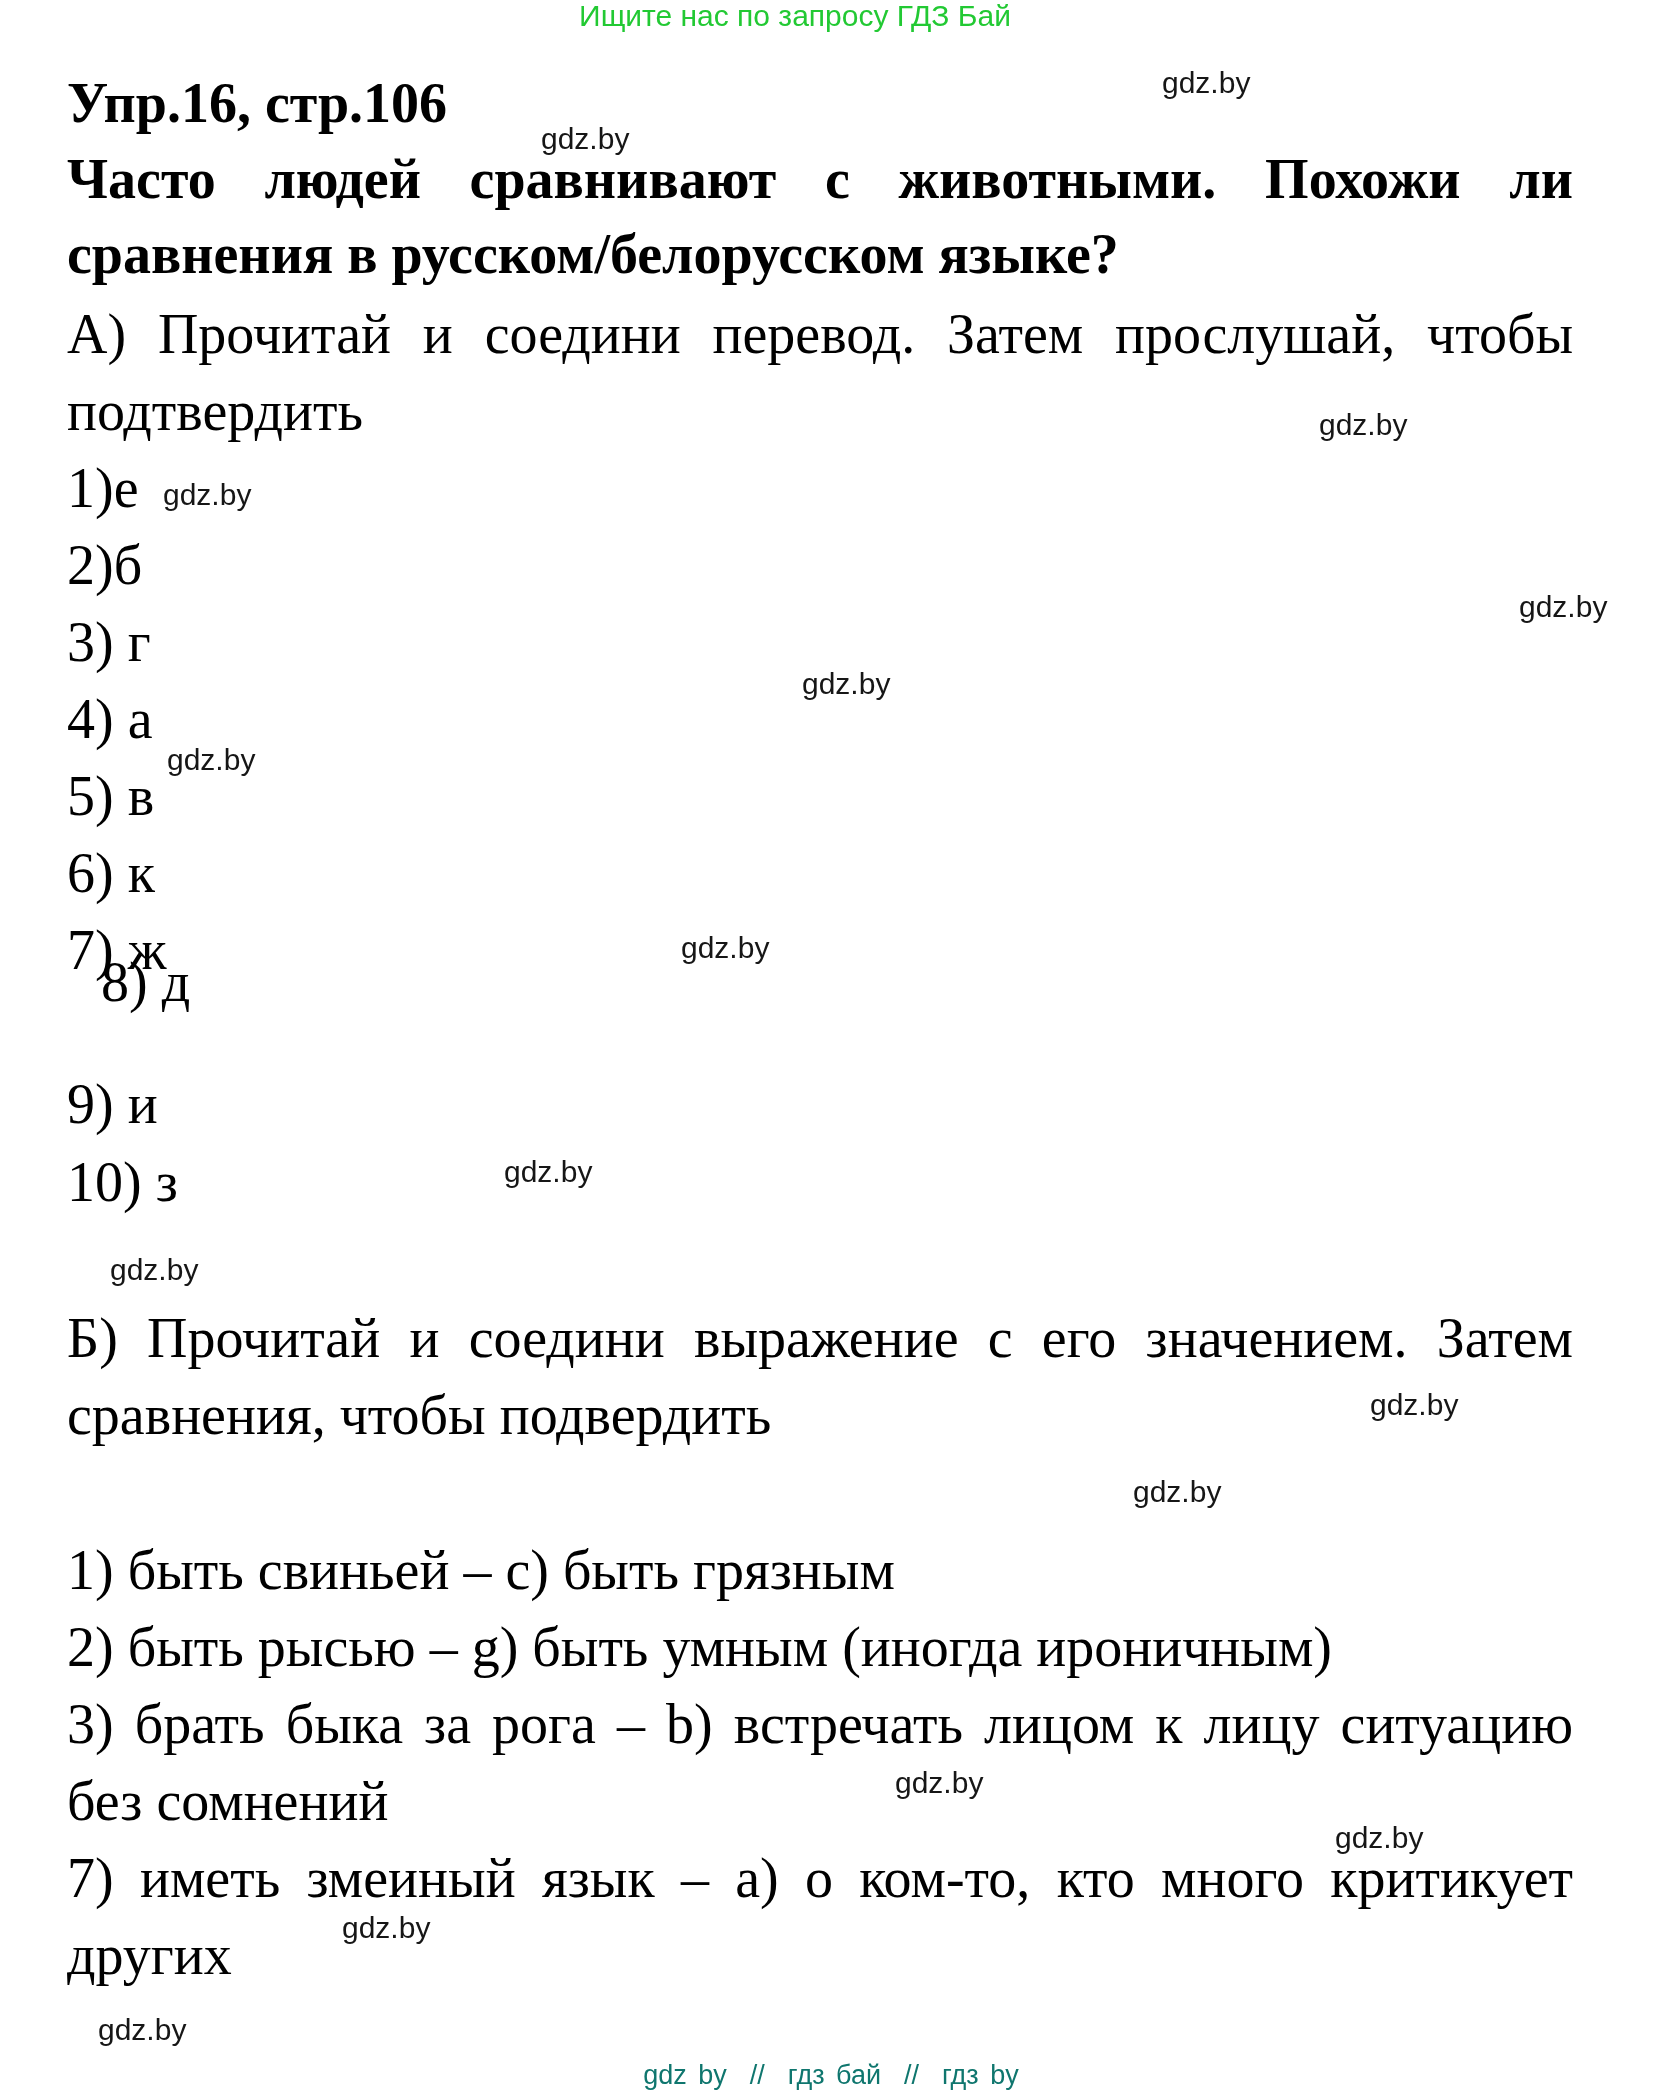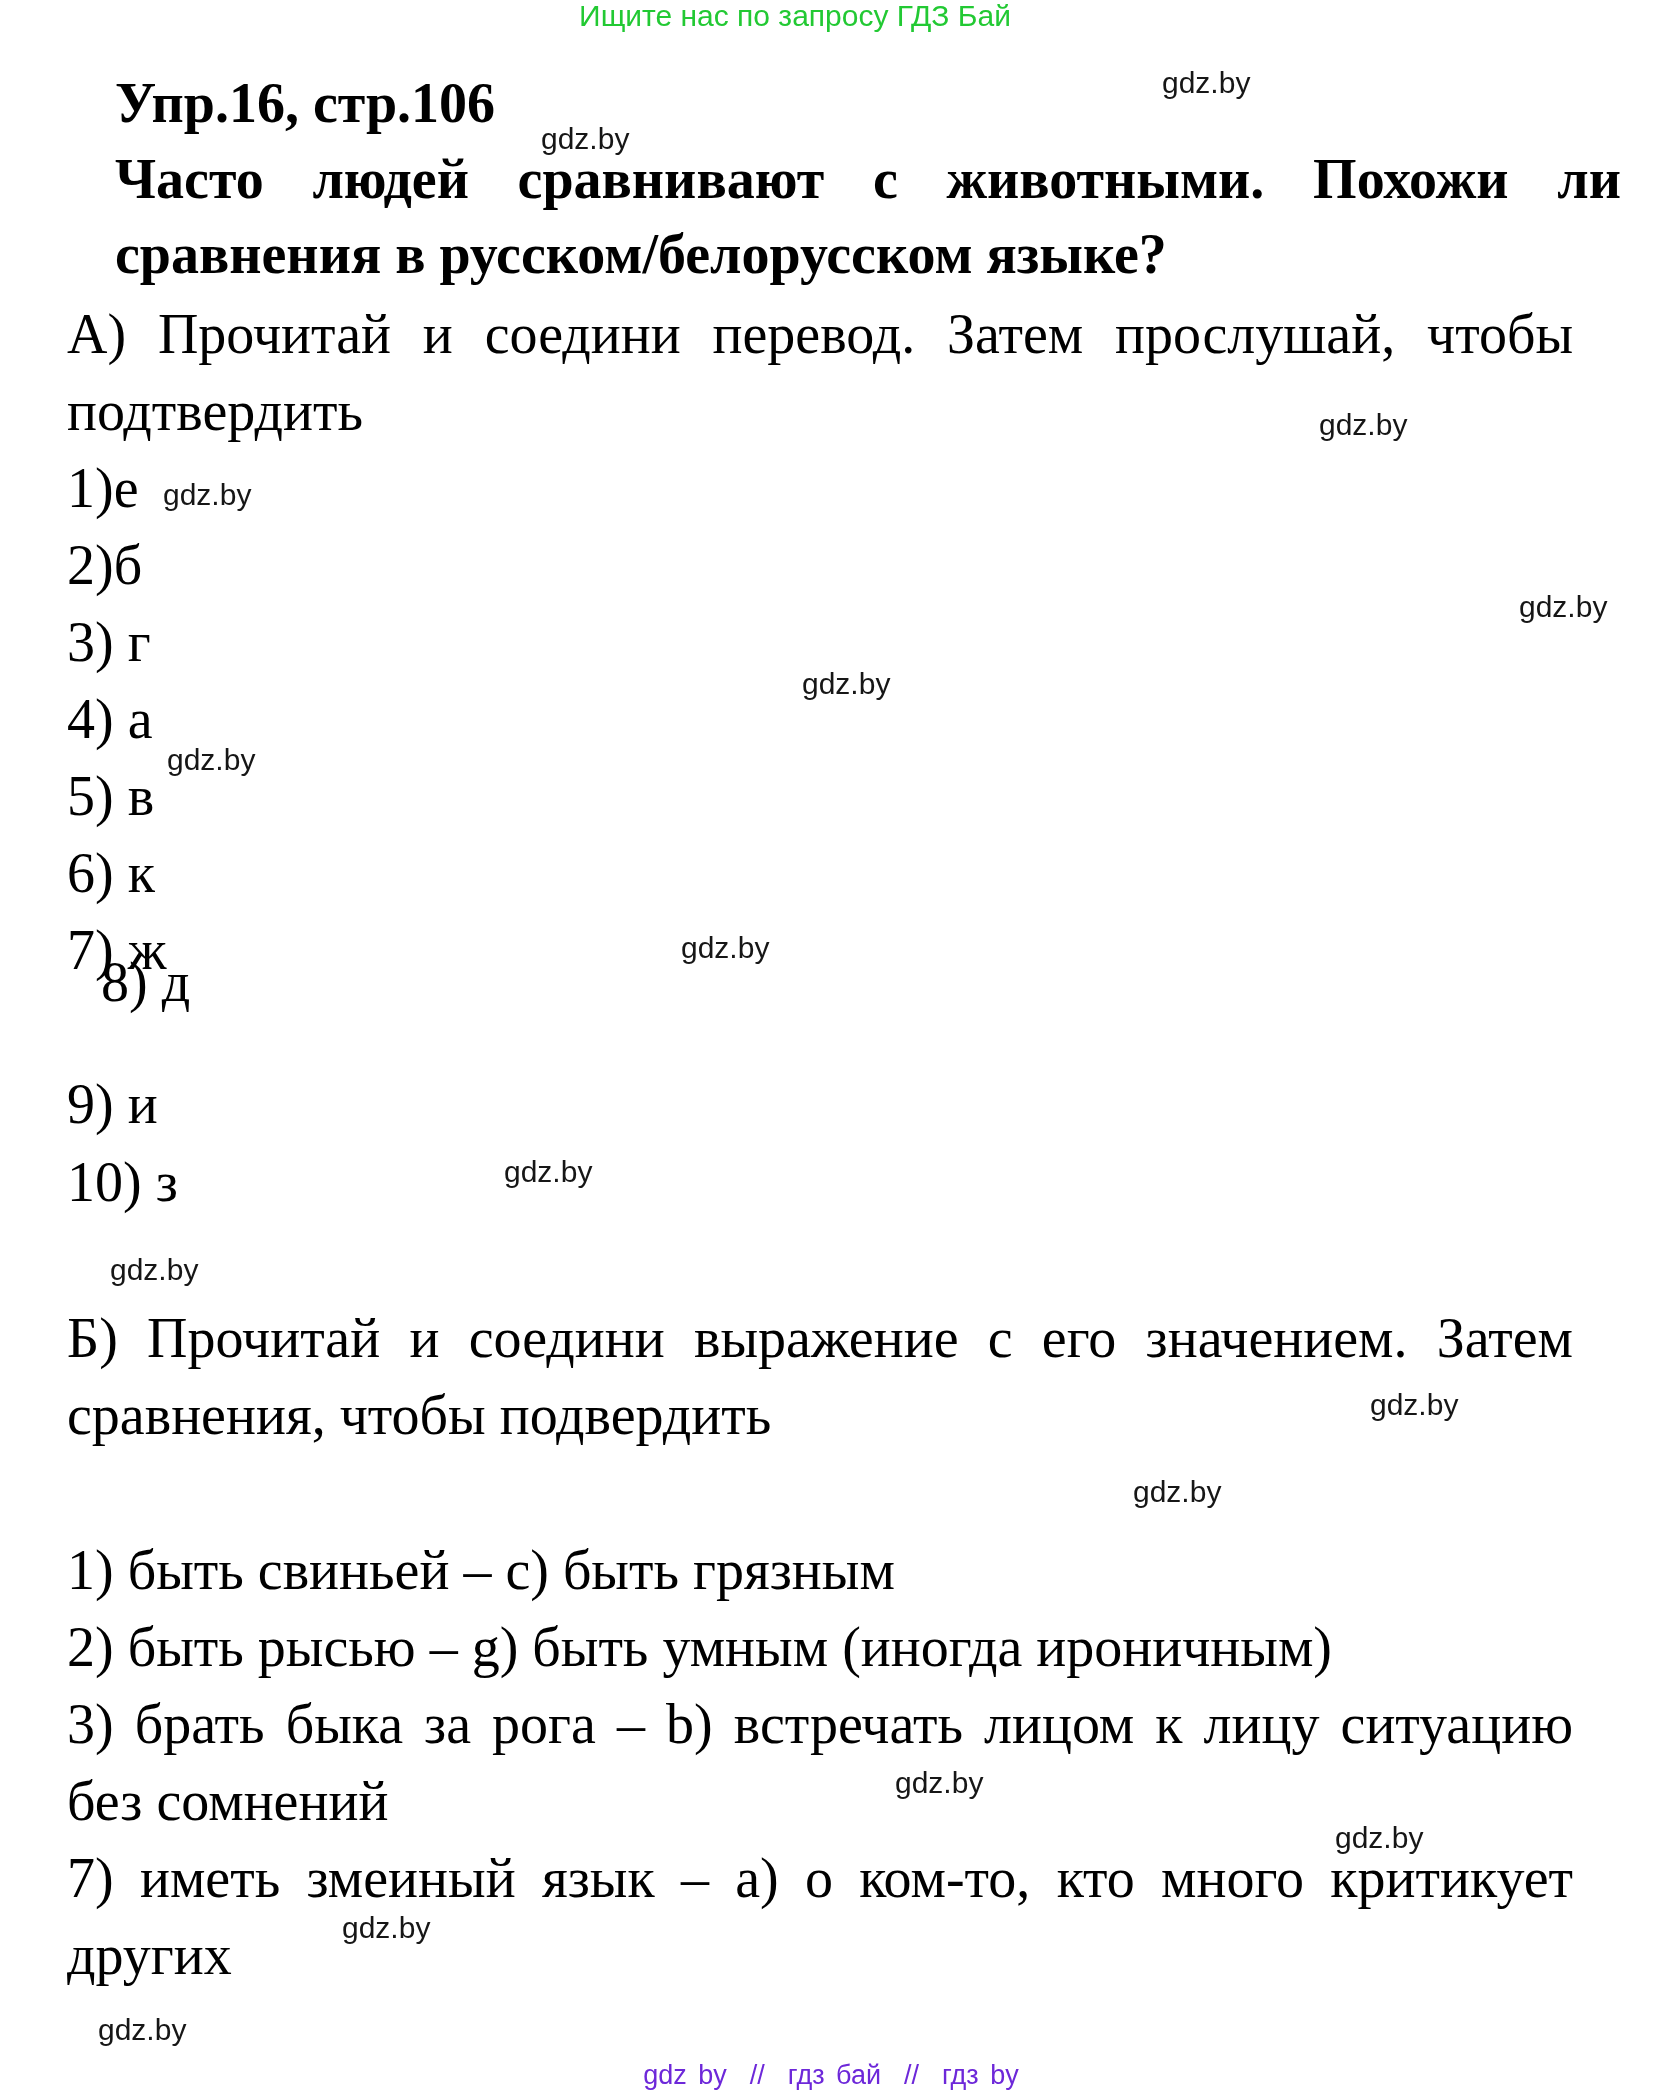--- a/index.html
+++ b/index.html
@@ -4,33 +4,33 @@
 <style>
   html, body { margin: 0; padding: 0; background: #ffffff; }
   body { width: 1666px; height: 2098px; position: relative; overflow: hidden; }
   .serif { font-family: "Liberation Serif", "DejaVu Serif", serif; color: #000; }
   .sans { font-family: "Liberation Sans", "DejaVu Sans", sans-serif; }
   .line {
     position: absolute; left: 67px; width: 1506px;
     font-size: 56px; line-height: 77px; height: 77px;
     white-space: nowrap; overflow: visible;
   }
-  .bold { font-weight: bold; margin-left: 48px; }
+  .bold { font-weight: bold; }
   .just { text-align: justify; text-align-last: justify; white-space: normal; }
   .wm {
     position: absolute; font-size: 30px; line-height: 34px; height: 34px;
     color: #161616; white-space: nowrap;
   }
   .top-banner {
     position: absolute; left: 0; width: 1590px; top: 0; height: 32px;
     text-align: center; font-size: 30px; line-height: 32px; color: #22c933;
   }
   .footer {
     position: absolute; left: 0; width: 1662px; top: 2058px; height: 34px;
-    text-align: center; font-size: 27px; line-height: 34px; color: #6d28d9;
+    text-align: center; font-size: 27px; line-height: 34px; color: #0f766e;
     word-spacing: 4px;
   }
 </style>
 </head>
 <body>
 
 <div class="top-banner sans">Ищите нас по запросу ГДЗ Бай</div>
 
 <div class="line serif bold" style="top:65px;">Упр.16, стр.106</div>
 

